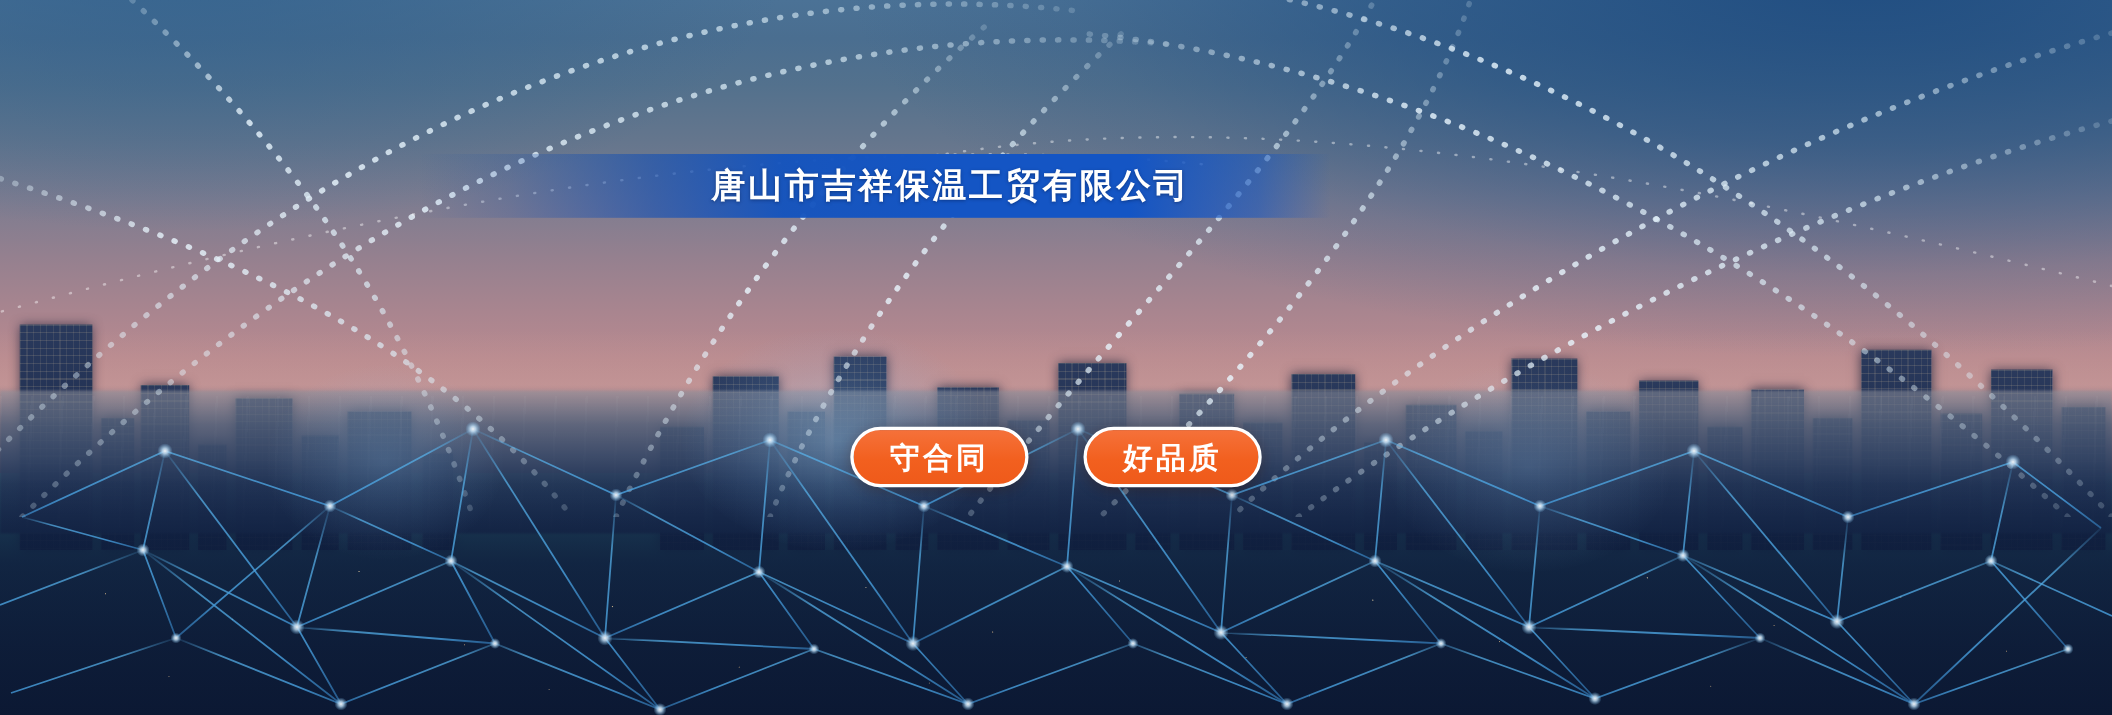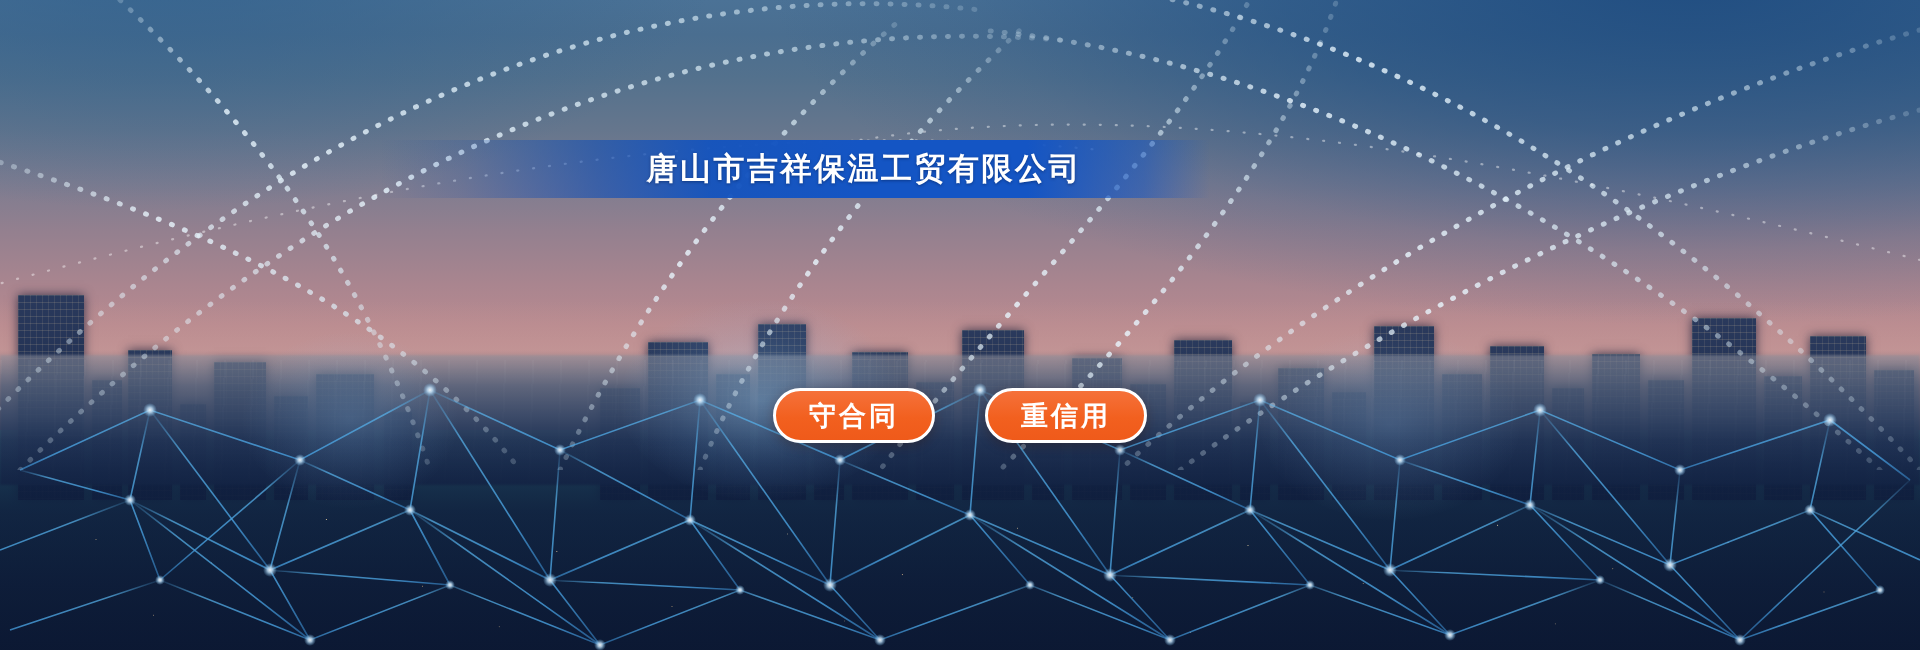--- a/index.html
+++ b/index.html
@@ -470,18 +470,18 @@
     <div class="company-bar">
       <span class="company-name">唐山市吉祥保温工贸有限公司</span>
     </div>
 
 
     <div class="pills">
       <div class="pill">
         <span>守合同</span>
       </div>
       <div class="pill">
-        <span>重信用</span>
+        <span>好品质</span>
       </div>
     </div>
 
   </div>
 </div>
 
 </body></html>

